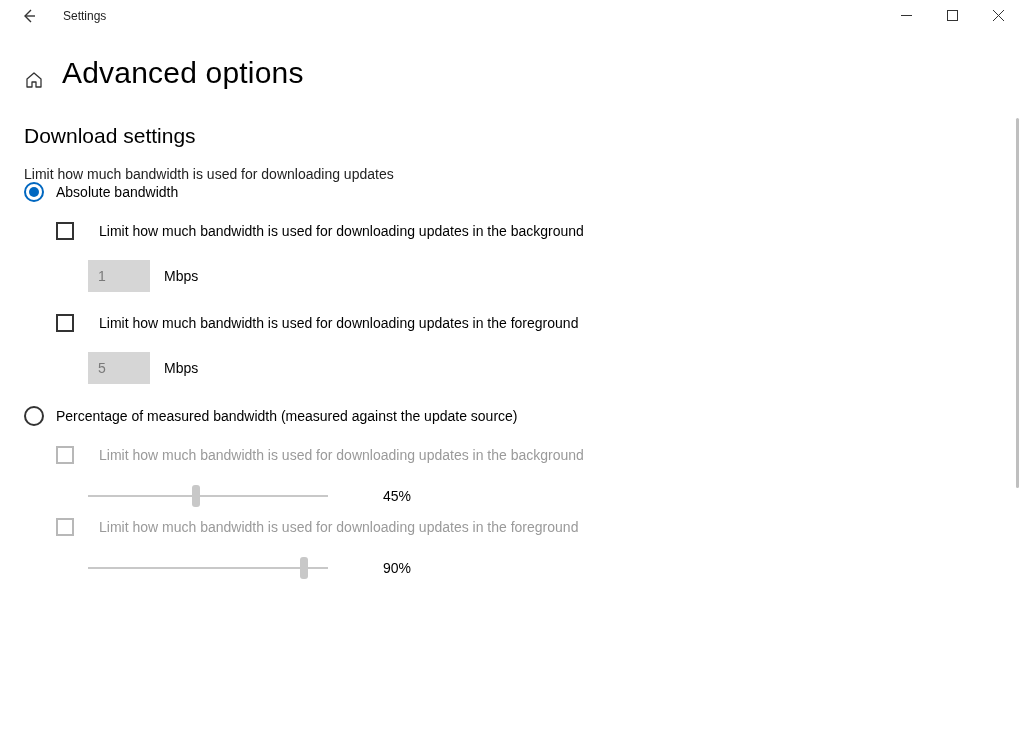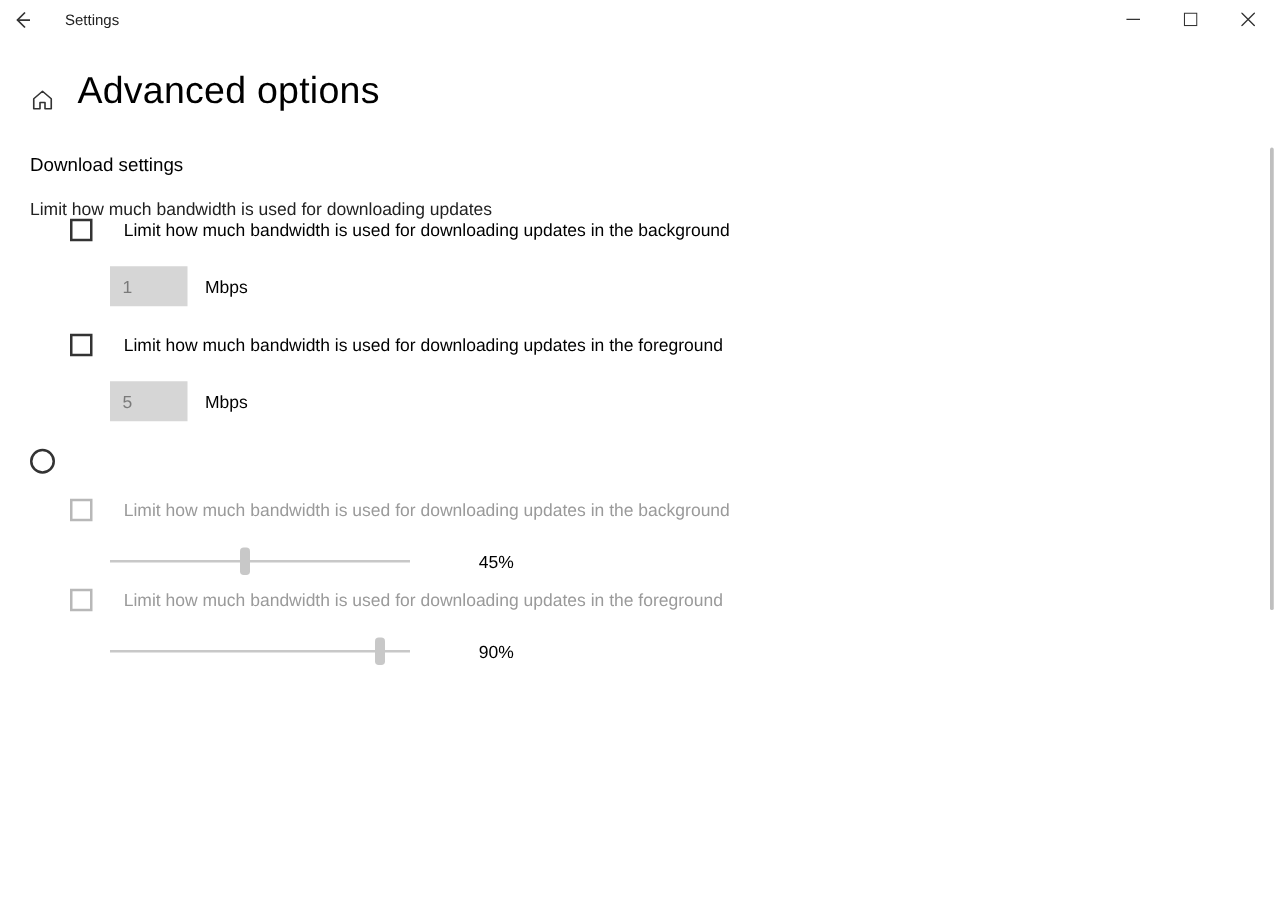--- a/index.html
+++ b/index.html
@@ -10,21 +10,21 @@
     background: #fff;
     width: 1021px;
     height: 732px;
     overflow: hidden;
     position: relative;
   }
   .titlebar {
     height: 32px;
     display: flex;
     align-items: center;
-    padding-left: 4px;
+    padding-left: 15px;
   }
   .back-btn {
     width: 28px; height: 28px;
     display: flex; align-items: center; justify-content: center;
   }
   .titlebar .app-title {
     margin-left: 20px;
     font-size: 12px;
     color: #222;
   }
@@ -55,21 +55,21 @@
   }
   .intro {
     max-width: 450px;
     font-size: 14px;
     line-height: 1.35;
     color: #222;
     margin-bottom: 46px;
   }
   h2 {
     font-weight: 500;
-    font-size: 15px;
+    font-size: 21px;
     margin-bottom: 18px;
   }
   .subtext {
     font-size: 14px;
     color: #222;
   }
   .radio-row, .check-row {
     display: flex;
     align-items: center;
     gap: 12px;
@@ -185,20 +185,24 @@
     <svg class="home-icon" viewBox="0 0 20 20">
         <path d="M3 9 L10 3 L17 9 V17 H12 V12 H8 V17 H3 Z" stroke="#333" stroke-width="1.3" fill="none" stroke-linejoin="round"></path>
       </svg>
     <h1>Advanced options</h1>
   </div>
 
 
   <h2>Download settings</h2>
   <p class="subtext">Limit how much bandwidth is used for downloading updates</p>
 
+  <div class="radio-row">
+    <span class="radio selected"></span>
+    <span>Absolute bandwidth</span>
+  </div>
 
   <div class="check-row indent">
     <span class="checkbox"></span>
     <span>Limit how much bandwidth is used for downloading updates in the background</span>
   </div>
   <div class="input-row">
     <input class="num-input" disabled="" value="1" style="">
     <span class="unit">Mbps</span>
   </div>
 
@@ -206,20 +210,21 @@
     <span class="checkbox"></span>
     <span>Limit how much bandwidth is used for downloading updates in the foreground</span>
   </div>
   <div class="input-row">
     <input class="num-input" disabled="" value="5" style="">
     <span class="unit">Mbps</span>
   </div>
 
   <div class="radio-row">
     <span class="radio"></span>
+    <span>Percentage of measured bandwidth (measured against the update source)</span>
   </div>
 
   <div class="check-row indent">
     <span class="checkbox disabled"></span>
     <span class="disabled-text">Limit how much bandwidth is used for downloading updates in the background</span>
   </div>
   <div class="slider-row">
     <div class="slider">
       <div class="slider-track"></div>
       <div class="slider-thumb" style="left:45%"></div>

